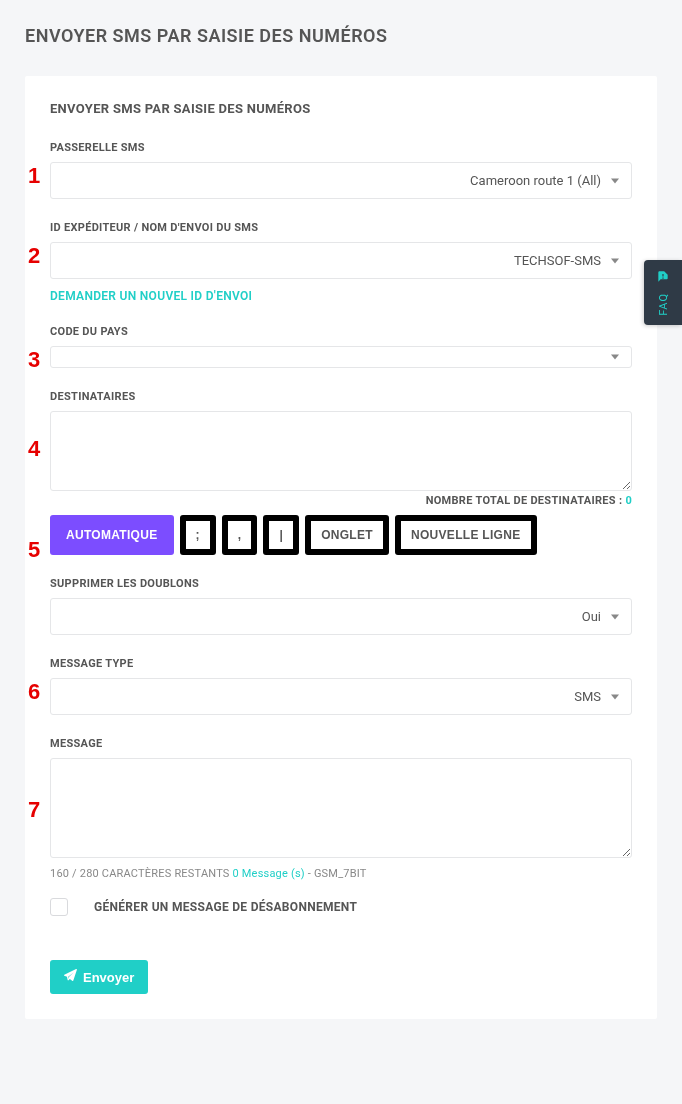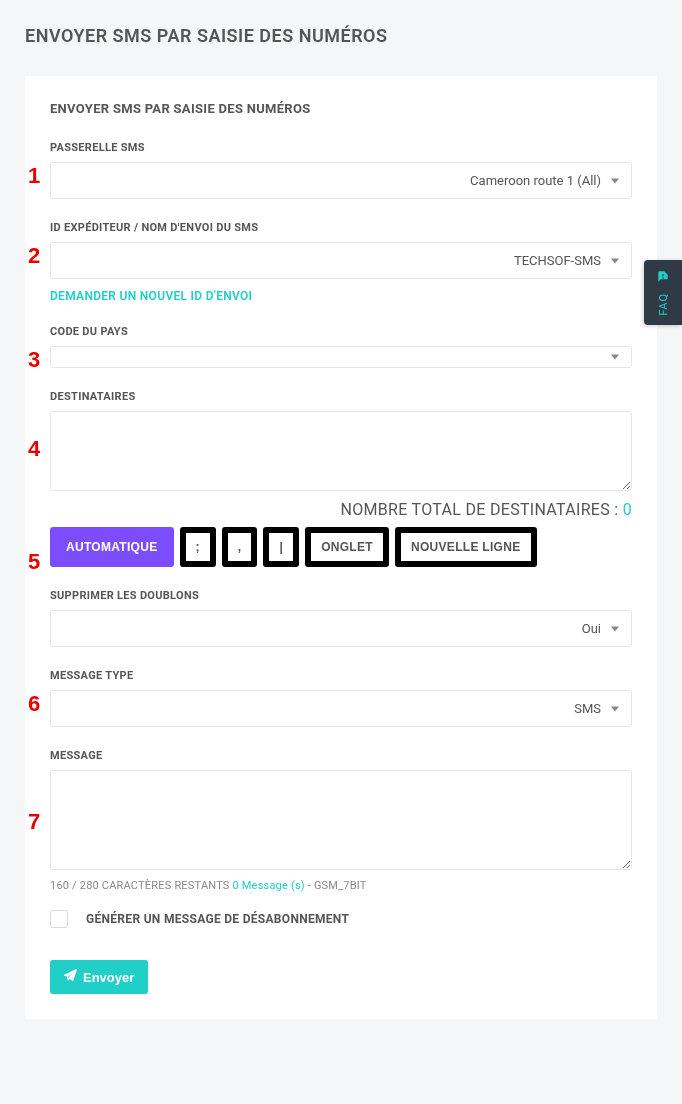--- a/index.html
+++ b/index.html
@@ -82,25 +82,24 @@
     color: #20cfc7;
     font-size: 12px;
     font-weight: 600;
     letter-spacing: 0.3px;
     margin-top: 10px;
     display: inline-block;
     cursor: pointer;
   }
   .recip-count {
     text-align: right;
-    font-size: 16px;
-    color: #555;
-    font-weight: 400;
-    letter-spacing: 0.3px;
-    margin-top: 6px;
+    font-size: 11px;
+    color: #555;
+    font-weight: 700;
+    letter-spacing: 0.3px;
   }
   .recip-count .num { color: #20cfc7; }
   .delim-row { display: flex; gap: 6px; flex-wrap: wrap; }
   .delim-btn {
     border: 6px solid #000000;
     background: #fff;
     color: #555;
     font-size: 12px;
     font-weight: 600;
     padding: 7px 10px;
@@ -116,22 +115,22 @@
   .counter-line {
     font-size: 11px;
     color: #888;
     letter-spacing: 0.2px;
     margin-top: 6px;
   }
   .counter-line .msgcount { color: #20cfc7; }
   .checkbox-row {
     display: flex;
     align-items: center;
-    gap: 18px;
-    margin: 18px 0 32px 0;
+    gap: 26px;
+    margin: 18px 0 4px 0;
   }
   .checkbox {
     width: 18px; height: 18px;
     border: 1px solid #d9dadd;
     border-radius: 3px;
     background: #fff;
     cursor: pointer;
   }
   .checkbox-label {
     font-size: 12px;
@@ -144,20 +143,21 @@
     color: #fff;
     border: none;
     border-radius: 3px;
     padding: 9px 14px;
     font-size: 13px;
     font-weight: 600;
     cursor: pointer;
     display: inline-flex;
     align-items: center;
     gap: 6px;
+    margin-top: 40px;
   }
   .send-btn svg { width: 13px; height: 13px; fill: #fff; }
   .step-num {
     position: absolute;
     left: -22px;
     font-size: 22px;
     font-weight: 800;
     color: #e60000;
     font-family: Arial, sans-serif;
   }

